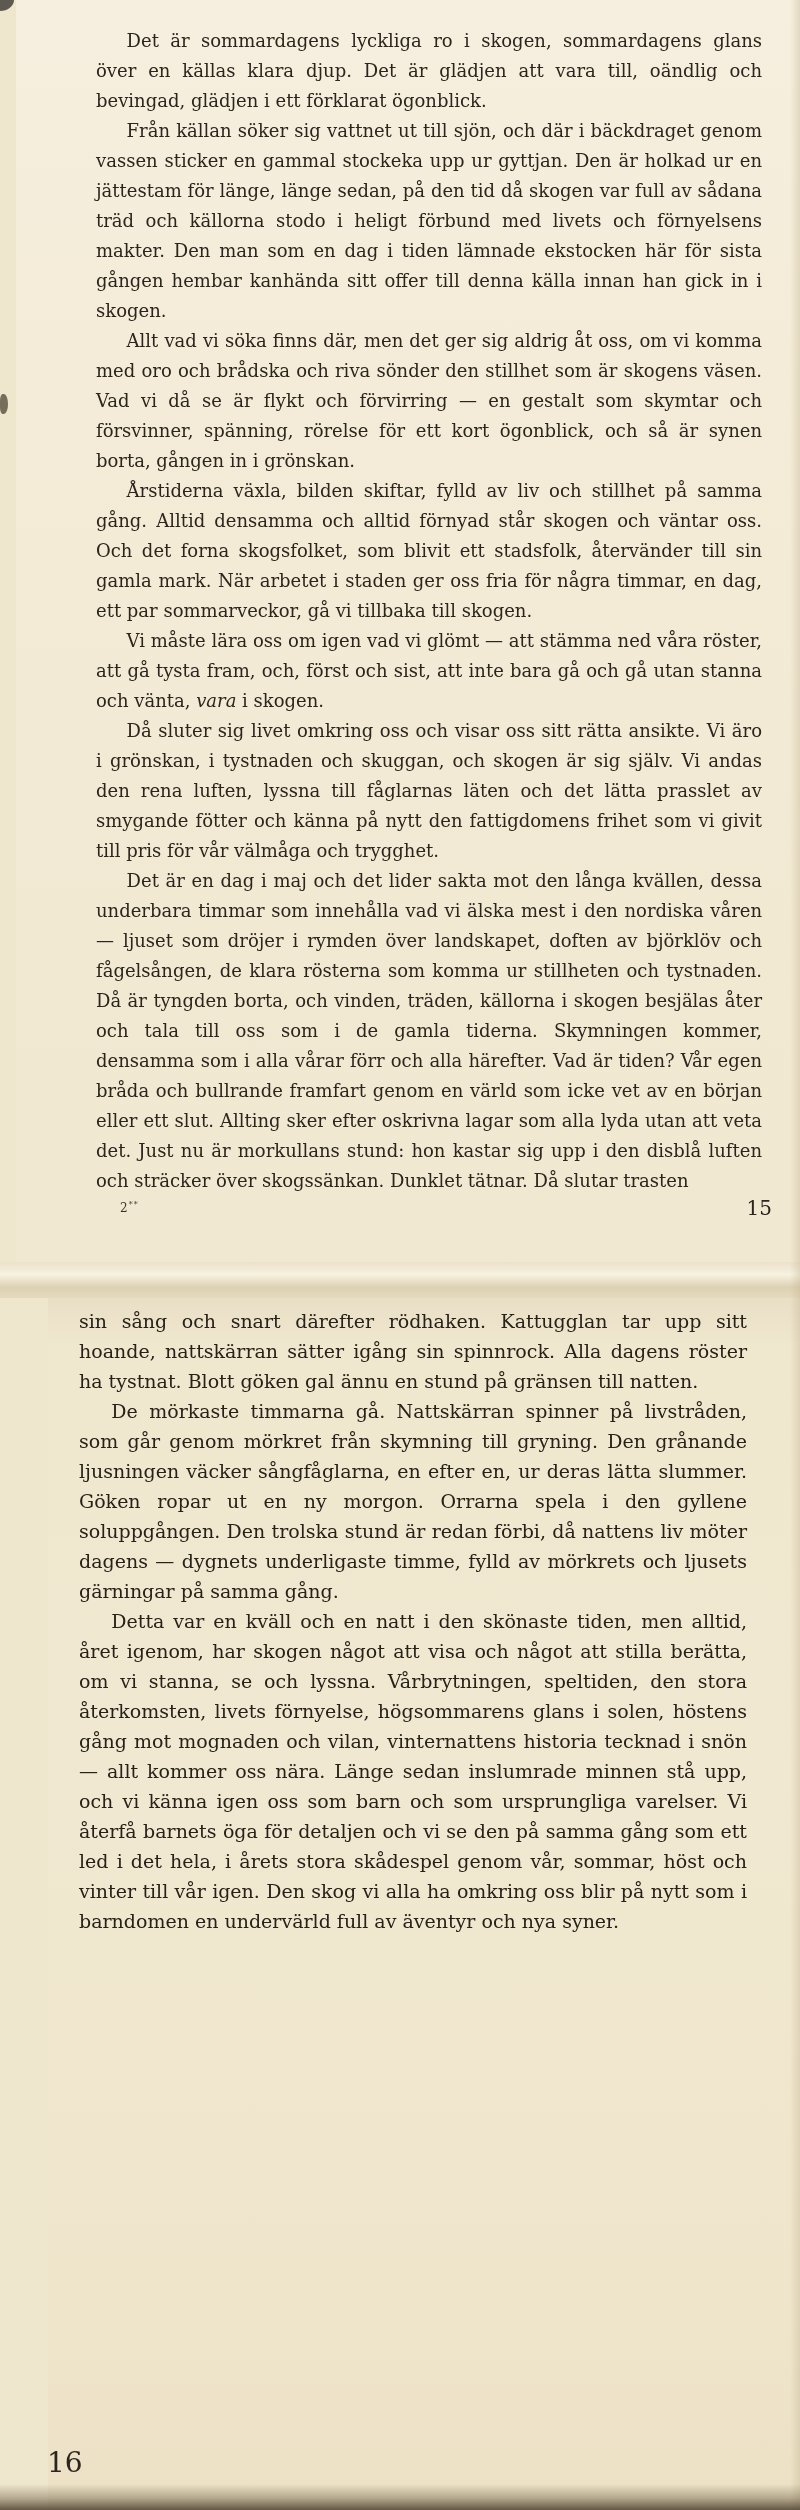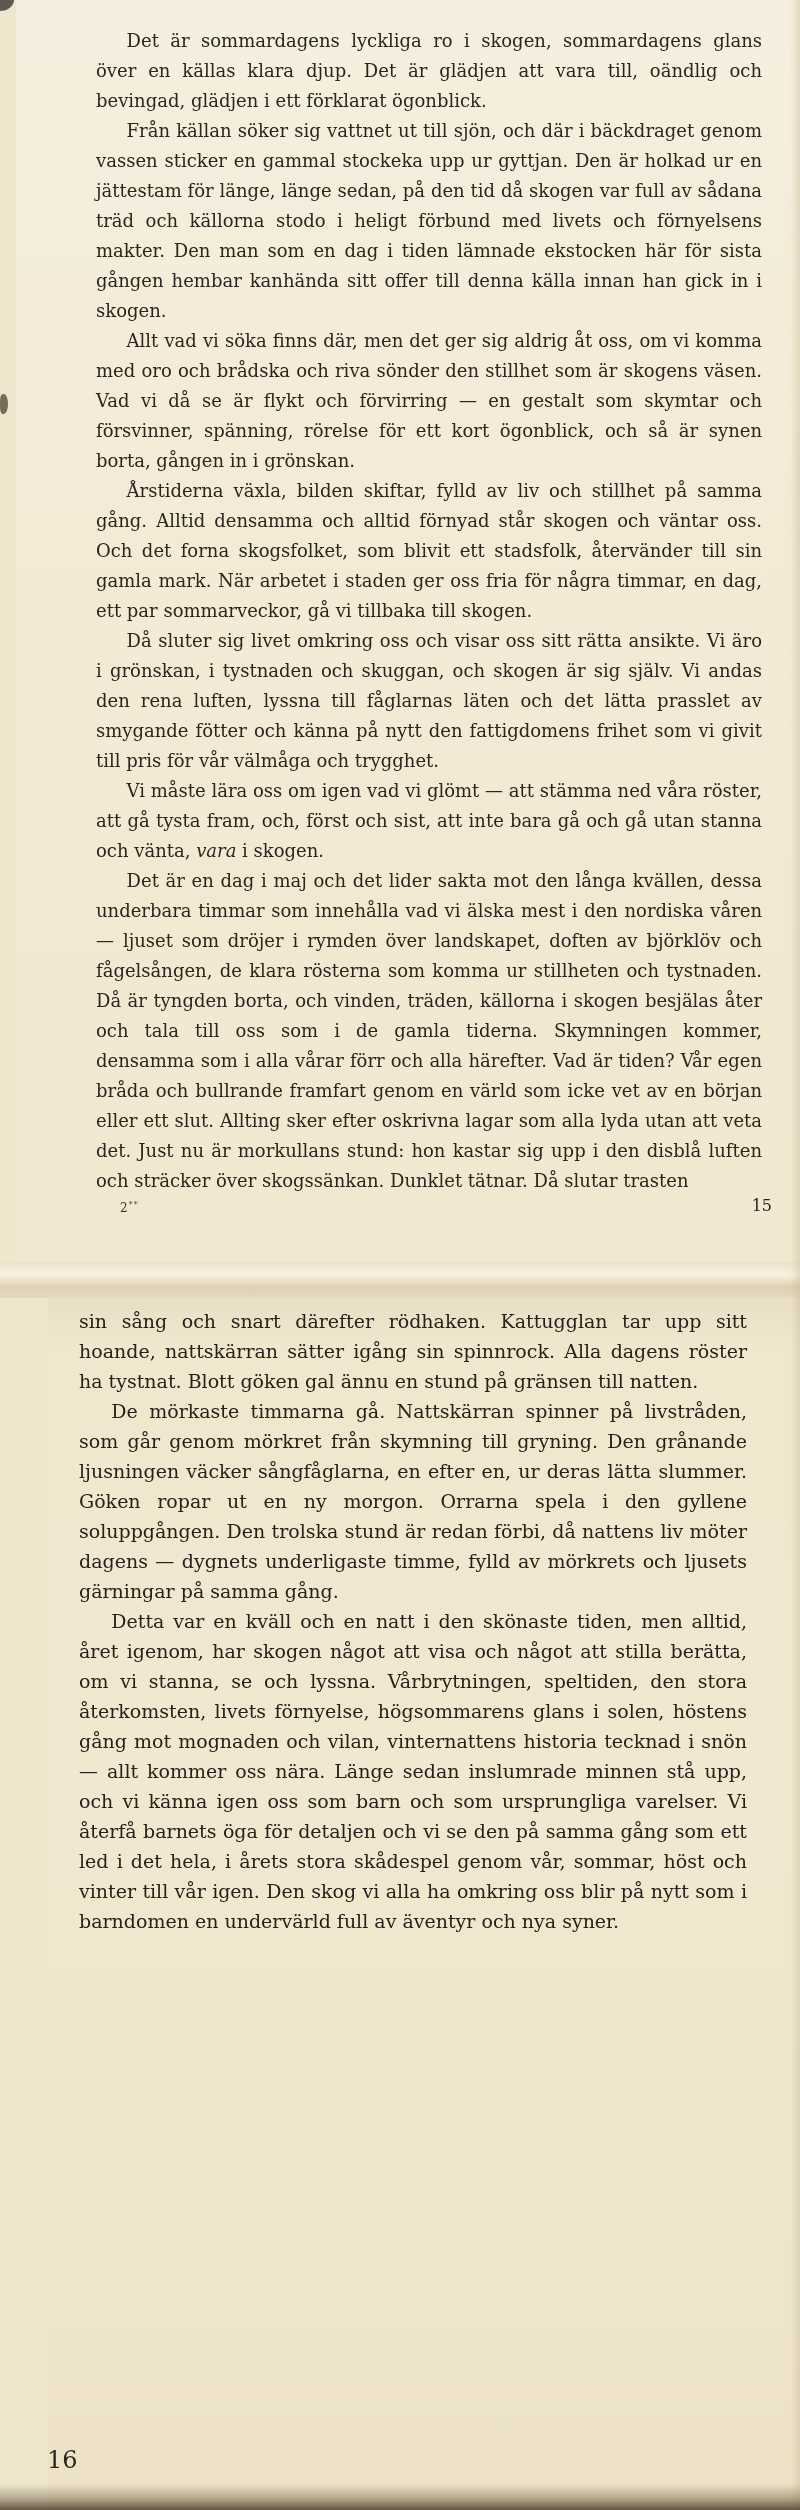--- a/index.html
+++ b/index.html
@@ -30,21 +30,21 @@
   .para.noindent { text-indent: 0; }
   .ital { font-style: italic; }
   .sig-mark {
     position: absolute; left: 104px; top: 1200px;
     font-size: 12px; color: #3a332a; letter-spacing: 1px;
   }
   .sig-mark sup { font-size: 8px; vertical-align: super; }
   .pageno-15 {
     position: absolute; left: 640px; top: 1196px; width: 116px;
     text-align: right;
-    font-size: 16px; color: #2b251d;
+    font-size: 20px; color: #2b251d;
   }
   
   .page-edge {
     position: absolute; left: 0; top: 1262px;
     width: 800px; height: 36px;
     background: linear-gradient(180deg, #ece2cb 0%, #f7f1e0 35%, #ddd1b4 70%, #e6dabe 100%);
   }
   
   .page16 {
     position: absolute; left: 0; top: 1298px;
@@ -53,21 +53,21 @@
     margin-left: 48px;
   }
   .page16 .textblock {
     position: absolute; left: 31px; top: 8px; width: 668px;
     font-size: 19px; line-height: 30px;
     color: #272119;
     text-align: justify;
   }
   .pageno-16 {
     position: absolute; left: 47px; top: 2446px;
-    font-size: 24px; color: #2b251d;
+    font-size: 28px; color: #2b251d;
   }
   
   .corner-spot {
     position: absolute; left: -6px; top: -5px;
     width: 20px; height: 16px;
     background: #44403a;
     border-radius: 0 0 70% 30%;
     opacity: .85;
   }
   .edge-smudge {
@@ -92,22 +92,22 @@
 <body>
 
 <div class="scan">
 
   <div class="page15">
     <div class="textblock">
       <p class="para">Det är sommardagens lyckliga ro i skogen, sommardagens glans över en källas klara djup. Det är glädjen att vara till, oändlig och bevingad, glädjen i ett förklarat ögonblick.</p>
       <p class="para">Från källan söker sig vattnet ut till sjön, och där i bäckdraget genom vassen sticker en gammal stockeka upp ur gyttjan. Den är holkad ur en jättestam för länge, länge sedan, på den tid då skogen var full av sådana träd och källorna stodo i heligt förbund med livets och förnyelsens makter. Den man som en dag i tiden lämnade ekstocken här för sista gången hembar kanhända sitt offer till denna källa innan han gick in i skogen.</p>
       <p class="para">Allt vad vi söka finns där, men det ger sig aldrig åt oss, om vi komma med oro och brådska och riva sönder den stillhet som är skogens väsen. Vad vi då se är flykt och förvirring — en gestalt som skymtar och försvinner, spänning, rörelse för ett kort ögonblick, och så är synen borta, gången in i grönskan.</p>
       <p class="para">Årstiderna växla, bilden skiftar, fylld av liv och stillhet på samma gång. Alltid densamma och alltid förnyad står skogen och väntar oss. Och det forna skogsfolket, som blivit ett stadsfolk, återvänder till sin gamla mark. När arbetet i staden ger oss fria för några timmar, en dag, ett par sommarveckor, gå vi tillbaka till skogen.</p>
+      <p class="para"><span>Vi måste lära oss om igen vad vi glömt — att stämma ned våra röster, att gå tysta fram, och, först och sist, att inte bara gå och gå utan stanna och vänta, </span><span class="ital">vara</span><span> i skogen.</span></p>
       <p class="para">Då sluter sig livet omkring oss och visar oss sitt rätta ansikte. Vi äro i grönskan, i tystnaden och skuggan, och skogen är sig själv. Vi andas den rena luften, lyssna till fåglarnas läten och det lätta prasslet av smygande fötter och känna på nytt den fattigdomens frihet som vi givit till pris för vår välmåga och trygghet.</p>
-      <p class="para"><span>Vi måste lära oss om igen vad vi glömt — att stämma ned våra röster, att gå tysta fram, och, först och sist, att inte bara gå och gå utan stanna och vänta, </span><span class="ital">vara</span><span> i skogen.</span></p>
       <p class="para">Det är en dag i maj och det lider sakta mot den långa kvällen, dessa underbara timmar som innehålla vad vi älska mest i den nordiska våren — ljuset som dröjer i rymden över landskapet, doften av björklöv och fågelsången, de klara rösterna som komma ur stillheten och tystnaden. Då är tyngden borta, och vinden, träden, källorna i skogen besjälas åter och tala till oss som i de gamla tiderna. Skymningen kommer, densamma som i alla vårar förr och alla härefter. Vad är tiden? Vår egen bråda och bullrande framfart genom en värld som icke vet av en början eller ett slut. Allting sker efter oskrivna lagar som alla lyda utan att veta det. Just nu är morkullans stund: hon kastar sig upp i den disblå luften och sträcker över skogssänkan. Dunklet tätnar. Då slutar trasten</p>
     </div>
     <div class="sig-mark"><span>2</span><sup>**</sup></div>
     <div class="pageno-15">15</div>
   </div>
 
   <div class="page-edge"></div>
 
   <div class="page16">
     <div class="textblock">

